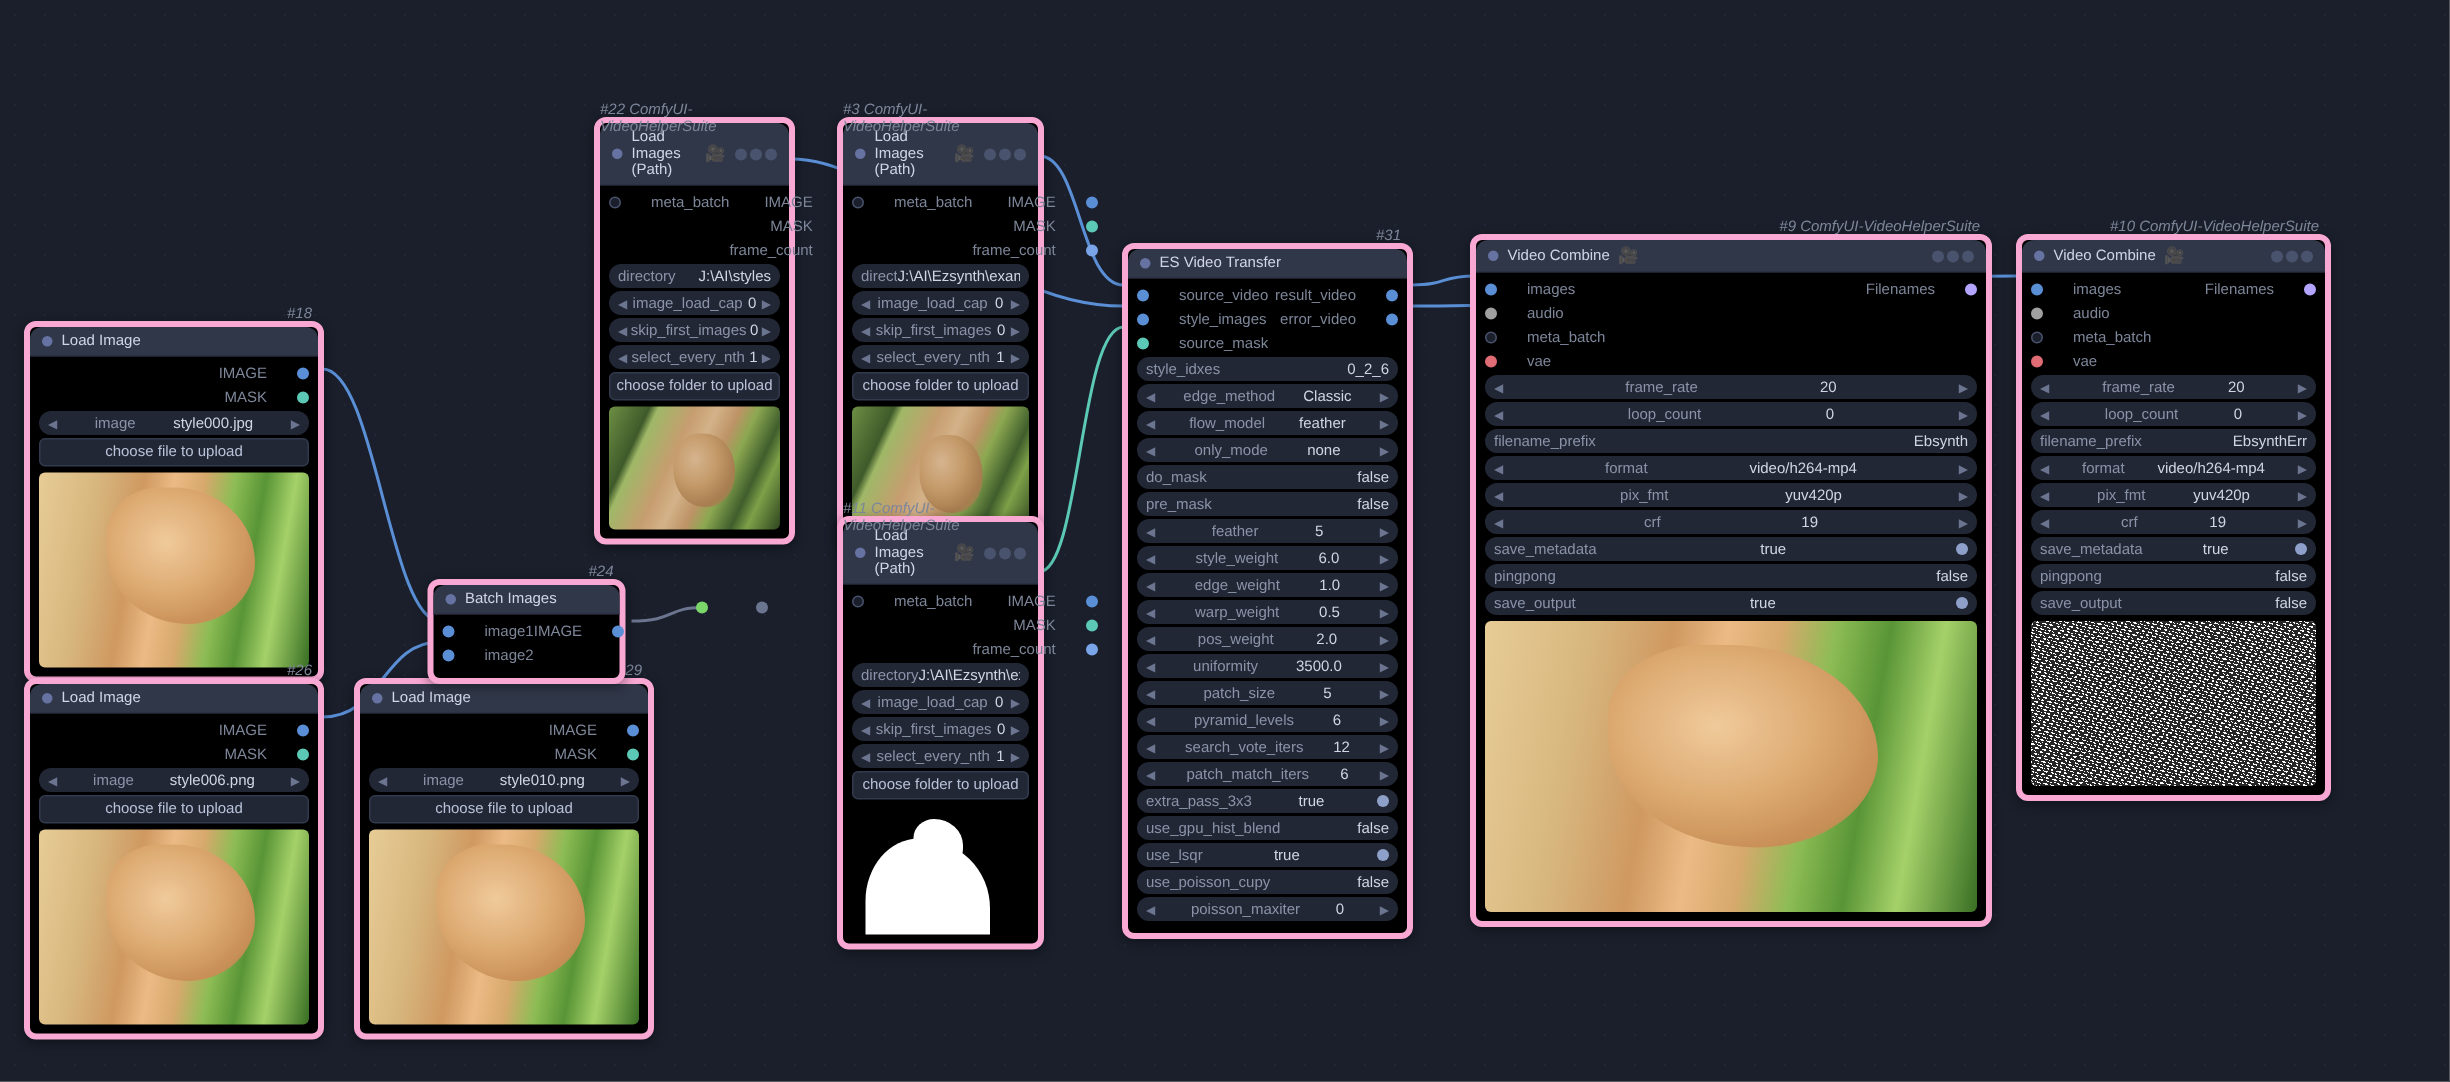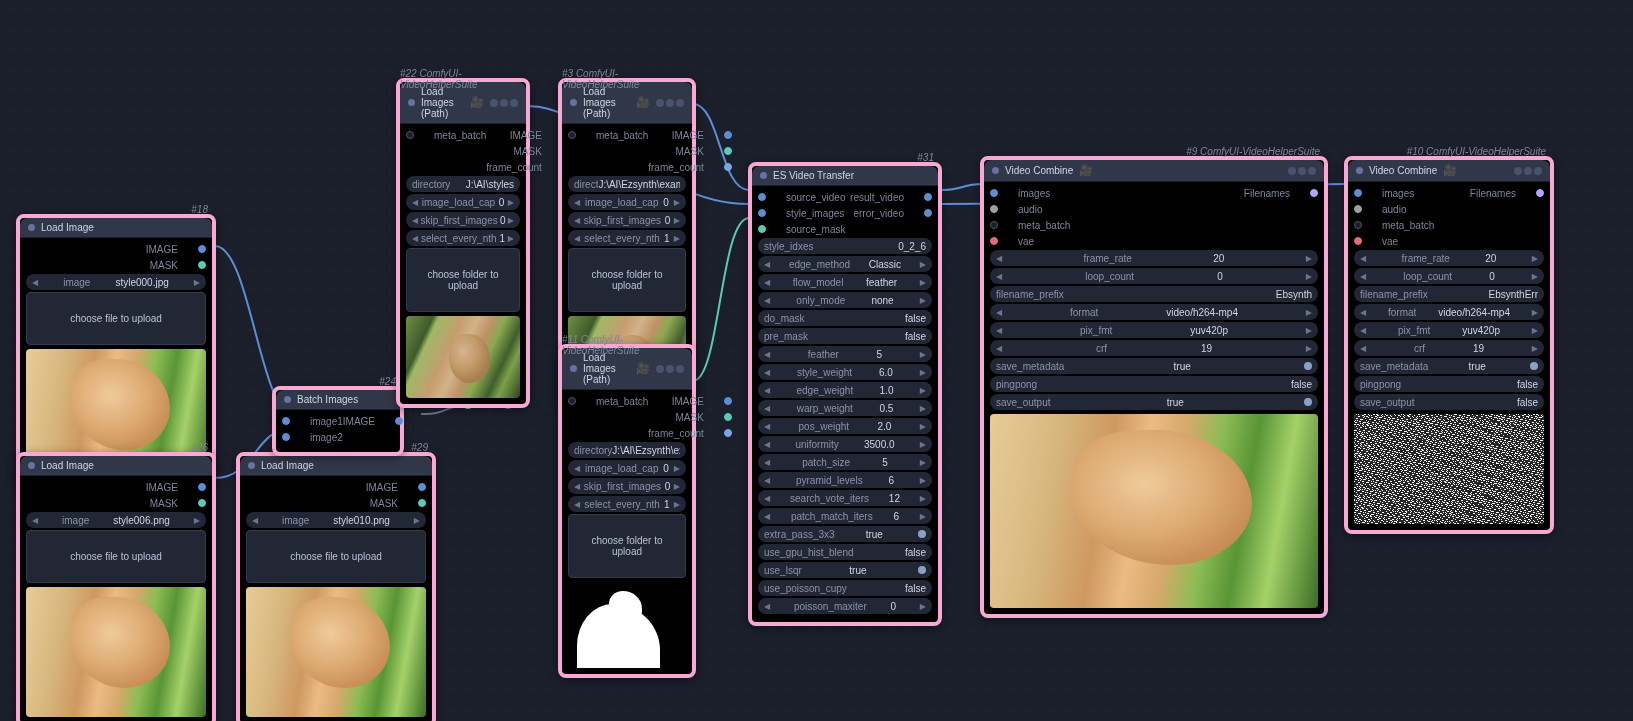--- a/index.html
+++ b/index.html
@@ -58,21 +58,21 @@
   .widget {
     display:flex; align-items:center; justify-content:space-between;
     background:#222735; border-radius:10px; padding:2px 6px;
     margin:2px 0; height:16px; font-size:10px;text-align:center;
   }
   .widget .wl { color:#8a93a8;}
   .widget .wv { color:#cfd6e6;}
   .widget .tri { color:#6b7590; font-size:8px;}
   .btn {
     background:#222735; border:1px solid #323a4e; border-radius:4px;
-    text-align:center; padding:20px; margin:2px 0; color:#b8c2d8; cursor:pointer;
+    text-align:center; padding:3px; margin:2px 0; color:#b8c2d8; cursor:pointer;
   }
   .preview { width:100%; border-radius:4px; margin-top:4px; display:block; }
 
   
   .lynx-photo { background: linear-gradient(115deg,#6d8f44 0%,#3f5a2a 18%,#9fb867 22%,#c69d6f 38%,#d4b289 48%,#bd9366 58%,#8ca851 66%,#3f5e2c 78%,#7da048 85%,#2e441f 100%); position:relative; overflow:hidden;}
   .lynx-photo::after{content:"";position:absolute;left:38%;top:22%;width:36%;height:60%;background:radial-gradient(ellipse at 35% 35%,#d6b48e 0%,#c39968 40%,#a87d50 70%,transparent 100%);border-radius:40% 50% 45% 50%;}
   
   .lynx-paint { background: linear-gradient(100deg,#e0c99a 0%,#d0b483 20%,#c79868 35%,#e3b88a 45%,#cfa773 55%,#8fb85e 65%,#5e9240 75%,#a6cc72 85%,#3f6e2d 100%); filter:contrast(1.05) saturate(1.1); position:relative;}
   .lynx-paint::after{content:"";position:absolute;left:25%;top:8%;width:55%;height:70%;background:radial-gradient(ellipse at 40% 40%,#e8c79e 0%,#d4a877 45%,#bf8e5d 75%,transparent 100%);border-radius:35% 55% 45% 55%;}
   
@@ -185,21 +185,21 @@
         <span class="tri">◀</span>
         <span class="wl">image</span>
         <span class="wv">style010.png</span>
         <span class="tri">▶</span>
       </div>
     <div class="btn">choose file to upload</div>
     <div class="preview lynx-paint" style="height:130px"></div>
   </div>
 </div>
 
-<div class="node" style="left:272px;top:386px;width:132px">
+<div class="node" style="left:285px;top:386px;width:132px">
   <div class="tag">#24</div>
   <div class="titlebar">
       <span class="dot"></span>
       <span class="title">Batch Images</span>
     </div>
   <div class="body">
       <div class="ports">
     <div class="pcol-l">
       <div class="port">
             <span class="sock image"></span>

